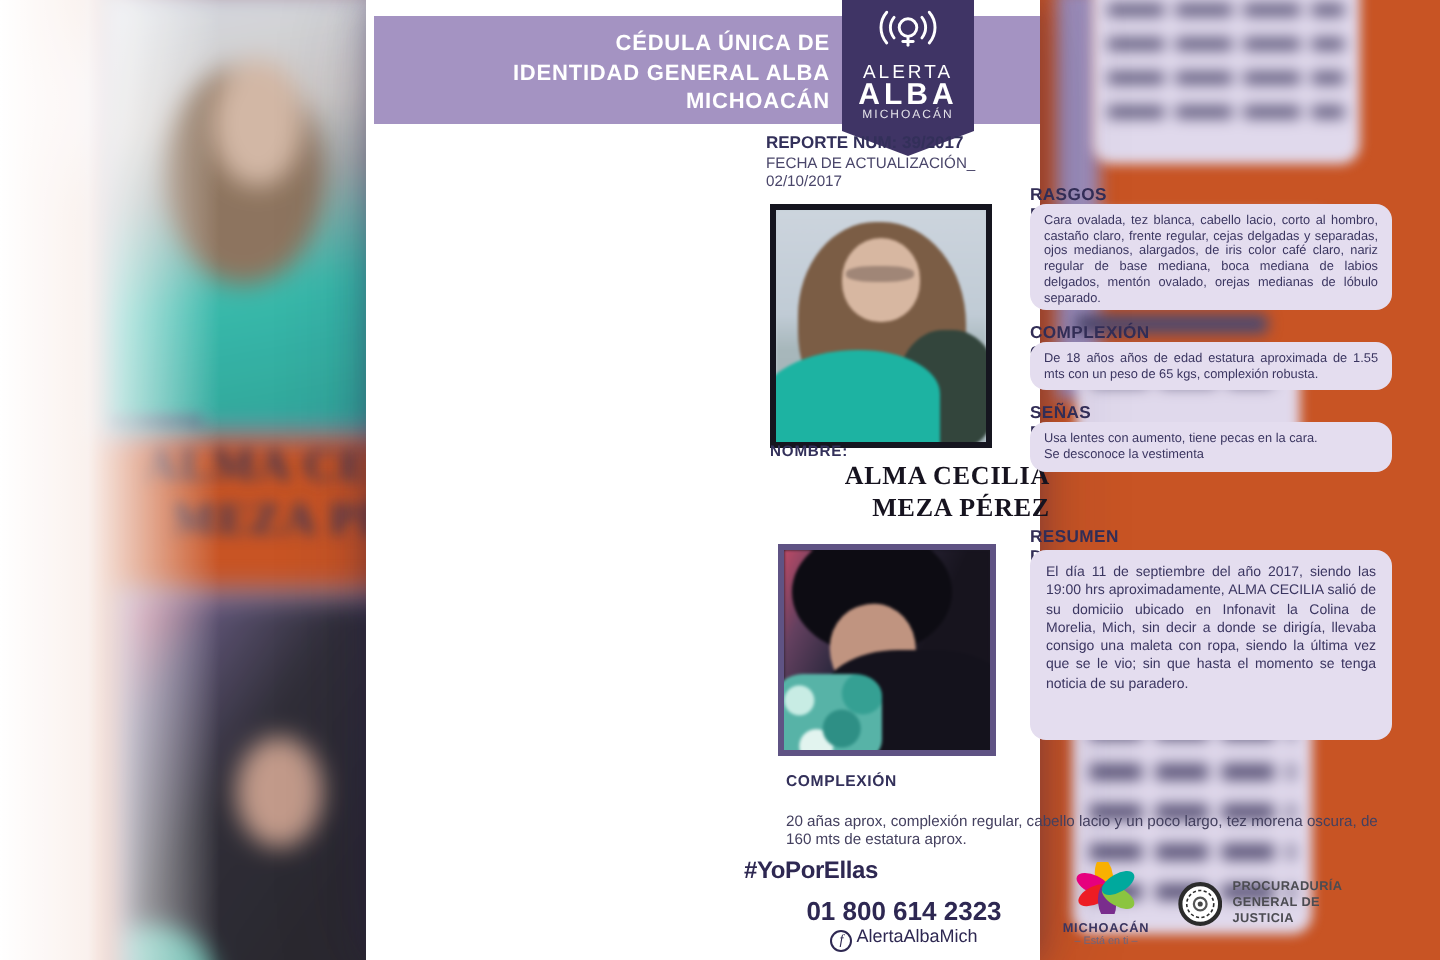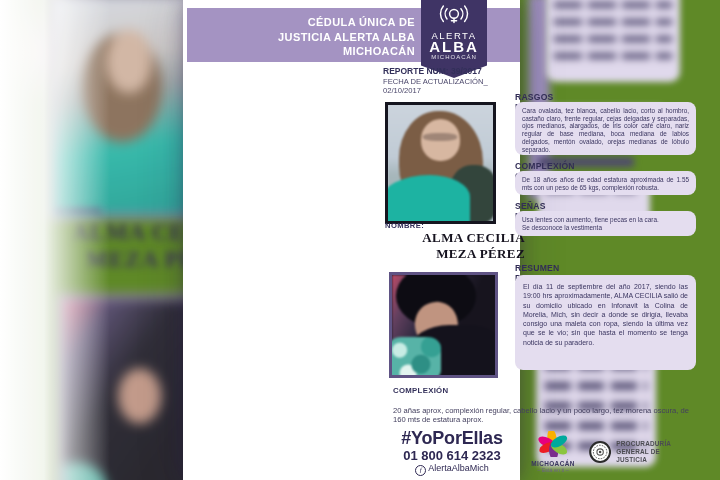--- a/index.html
+++ b/index.html
@@ -1,16 +1,16 @@
 <!DOCTYPE html>
 <html><head>
 <meta charset="utf-8">
 <style>
   html,body{margin:0;padding:0;background:#e8e6ec;}
-  .stage{position:relative;width:720px;height:480px;overflow:hidden;background:#4d7c0f;
+  .stage{position:relative;width:720px;height:480px;overflow:hidden;background:#c2410c;
          font-family:"Liberation Sans",sans-serif;}
   .abs{position:absolute;}
 
   
   .bg-layer{position:absolute;inset:0;}
   .bg-girl{left:46px;top:-10px;width:140px;height:218px;border:6px solid #8678a2;border-radius:2px;
     background:
       radial-gradient(ellipse 40px 55px at 55% 30%,#cdaf9b 55%,rgba(0,0,0,0) 60%),
       radial-gradient(ellipse 70px 95px at 50% 42%,#81654d 55%,rgba(0,0,0,0) 60%),
       linear-gradient(170deg,#d2d7df 0%,#c8c4c2 30%,#9aa6a6 45%,#22b2a2 68%,#189a8d 100%);
@@ -95,21 +95,21 @@
   .acomp-desc{left:210px;top:406px;width:298px;font-size:7.6px;line-height:9px;color:#44405f;}
 
   .rc-head{left:332px;font-size:8.6px;font-weight:bold;color:#322d56;letter-spacing:.2px;position:absolute;}
   .rc-box{left:332px;width:181px;background:#e4ddef;border-radius:8px;padding:5px 7px;box-sizing:border-box;
     font-size:6.4px;line-height:7.7px;color:#3a3560;text-align:justify;position:absolute;}
   .h-rasgos{top:92px;} .b-rasgos{top:102px;height:53px;}
   .h-complex{top:161px;} .b-complex{top:171px;height:24px;}
   .h-senas{top:201px;} .b-senas{top:211px;height:25px;white-space:pre-line;text-align:left;}
   .h-resumen{top:263px;} .b-resumen{top:275px;height:95px;font-size:7px;line-height:9.3px;padding:7px 8px;}
 
-  .hashtag{left:189px;top:428px;width:160px;text-align:center;font-size:18px;font-weight:800;color:#2e2852;letter-spacing:-.2px;}
+  .hashtag{left:189px;top:428px;width:160px;text-align:left;font-size:12px;font-weight:800;color:#2e2852;letter-spacing:-.2px;}
   .phone{left:189px;top:448px;width:160px;text-align:center;font-size:13px;font-weight:bold;color:#2e2852;}
   .social{left:189px;top:463px;width:160px;text-align:center;font-size:9px;font-weight:normal;color:#2e2852;}
   .fb{display:inline-block;width:9px;height:9px;border:1.2px solid #2e2852;border-radius:50%;font-size:7px;
      line-height:9px;text-align:center;vertical-align:-1px;margin-right:2px;font-family:"Liberation Serif",serif;font-style:italic;}
   .mich{left:334px;top:431px;width:72px;text-align:center;}
   .mich-name{font-size:6.4px;font-weight:bold;color:#3a3560;letter-spacing:.4px;margin-top:-1px;}
   .mich-tag{font-size:5.4px;color:#6a657f;}
   .pgj{left:406px;top:438px;display:flex;align-items:center;gap:5px;}
   .pgj-text{font-size:6.4px;font-weight:bold;color:#4c4c52;line-height:7.8px;letter-spacing:.2px;}
 </style>
@@ -141,21 +141,21 @@
       </div>
     <div class="abs bg-fade-left"></div>
     <div class="abs bg-veil"></div>
   </div>
 
   <div class="poster">
 
     <div class="band"></div>
     <div class="title">
       <span>CÉDULA ÚNICA DE</span><br>
-      <span>JUSTICIA ALERTA ALBA</span><br>
+      <span>IDENTIDAD GENERAL ALBA</span><br>
       <span>MICHOACÁN</span>
     </div>
 
     <div class="badge">
       <svg width="30" height="22" viewBox="0 0 40 30">
         <g fill="none" stroke="#ffffff" stroke-width="2" stroke-linecap="round">
           <circle cx="20" cy="12" r="6"></circle>
           <line x1="20" y1="18" x2="20" y2="24"></line>
           <line x1="16.5" y1="21.5" x2="23.5" y2="21.5"></line>
           <path d="M10.5,5 A11,11 0 0 0 10.5,19"></path>

